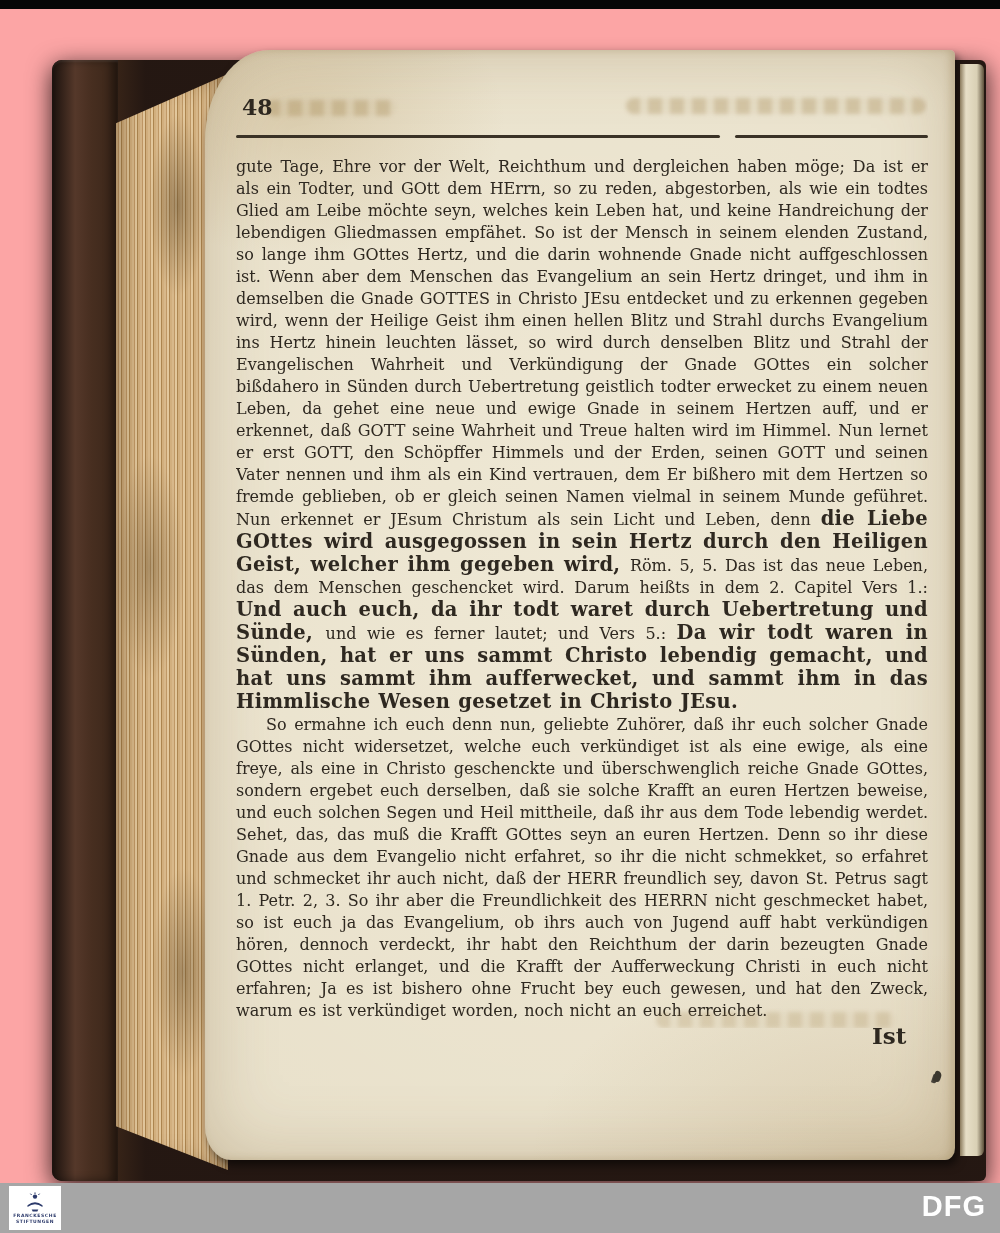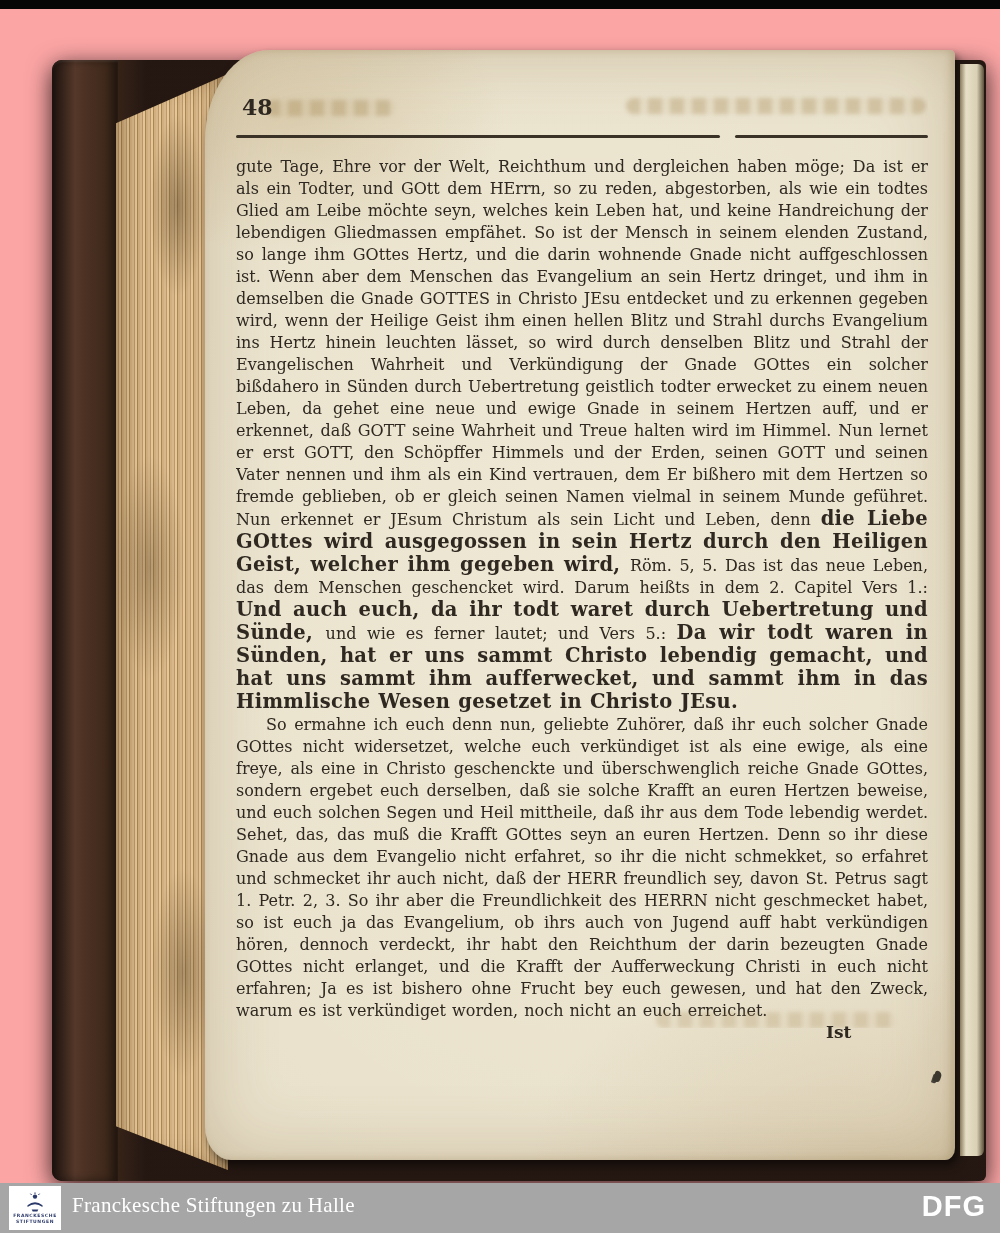--- a/index.html
+++ b/index.html
@@ -57,21 +57,21 @@
   .rule-left{left:0;width:484px;}
   .rule-right{left:499px;width:193px;}
 
   .body-text{margin-top:12px;text-align:justify;font-size:16px;line-height:22px;
         word-spacing:1px;}
   .body-text p{margin:0;}
   .body-text p.indented{text-indent:30px;}
   .seg-normal{font-size:16px;}
   .seg-emphasis{font-size:19.5px;font-weight:bold;letter-spacing:.3px;}
 
-  .catchword{position:absolute;left:826px;top:1022px;font-size:17px;font-weight:bold;
+  .catchword{position:absolute;left:872px;top:1022px;font-size:23px;font-weight:bold;
         color:#2e2820;}
   .ink-blot{position:absolute;left:934px;top:1071px;width:7px;height:11px;background:#3b372e;
         border-radius:3px 5px 4px 2px;transform:rotate(18deg);
         box-shadow:-2px 3px 0 -1px #46423a;}
 
   
   .viewer-footer{position:absolute;left:0;top:1183px;width:1000px;height:50px;
         background:#a6a6a6;font-family:"Liberation Serif",serif;}
   .francke-logo{position:absolute;left:9px;top:3px;width:52px;height:44px;background:#ffffff;
         display:flex;flex-direction:column;align-items:center;justify-content:center;gap:1px;}
@@ -124,16 +124,15 @@
         <g fill="#2c3a6b" stroke="#2c3a6b">
           <circle cx="12" cy="5.5" r="2.6" stroke="none"></circle>
           <path d="M12 0.5 v2 M6.5 2 l1.4 1.6 M17.5 2 l-1.4 1.6" stroke-width="1.2" fill="none"></path>
           <path d="M3 16 Q 12 8.5, 21 16 L 21 18 Q 12 11.5, 3 18 Z" stroke="none"></path>
           <path d="M8 21 h8 l-1.2 2.5 h-5.6 Z" stroke="none"></path>
         </g>
       </svg>
       <div class="logo-caption">FRANCKESCHE</div>
       <div class="logo-caption">STIFTUNGEN</div>
     </div>
-    <span class="institution">Franckesche Stiftungen zu Halle</span>
     <span class="dfg-logo">DFG</span>
   </div>
 </div>
 
 </body></html>

